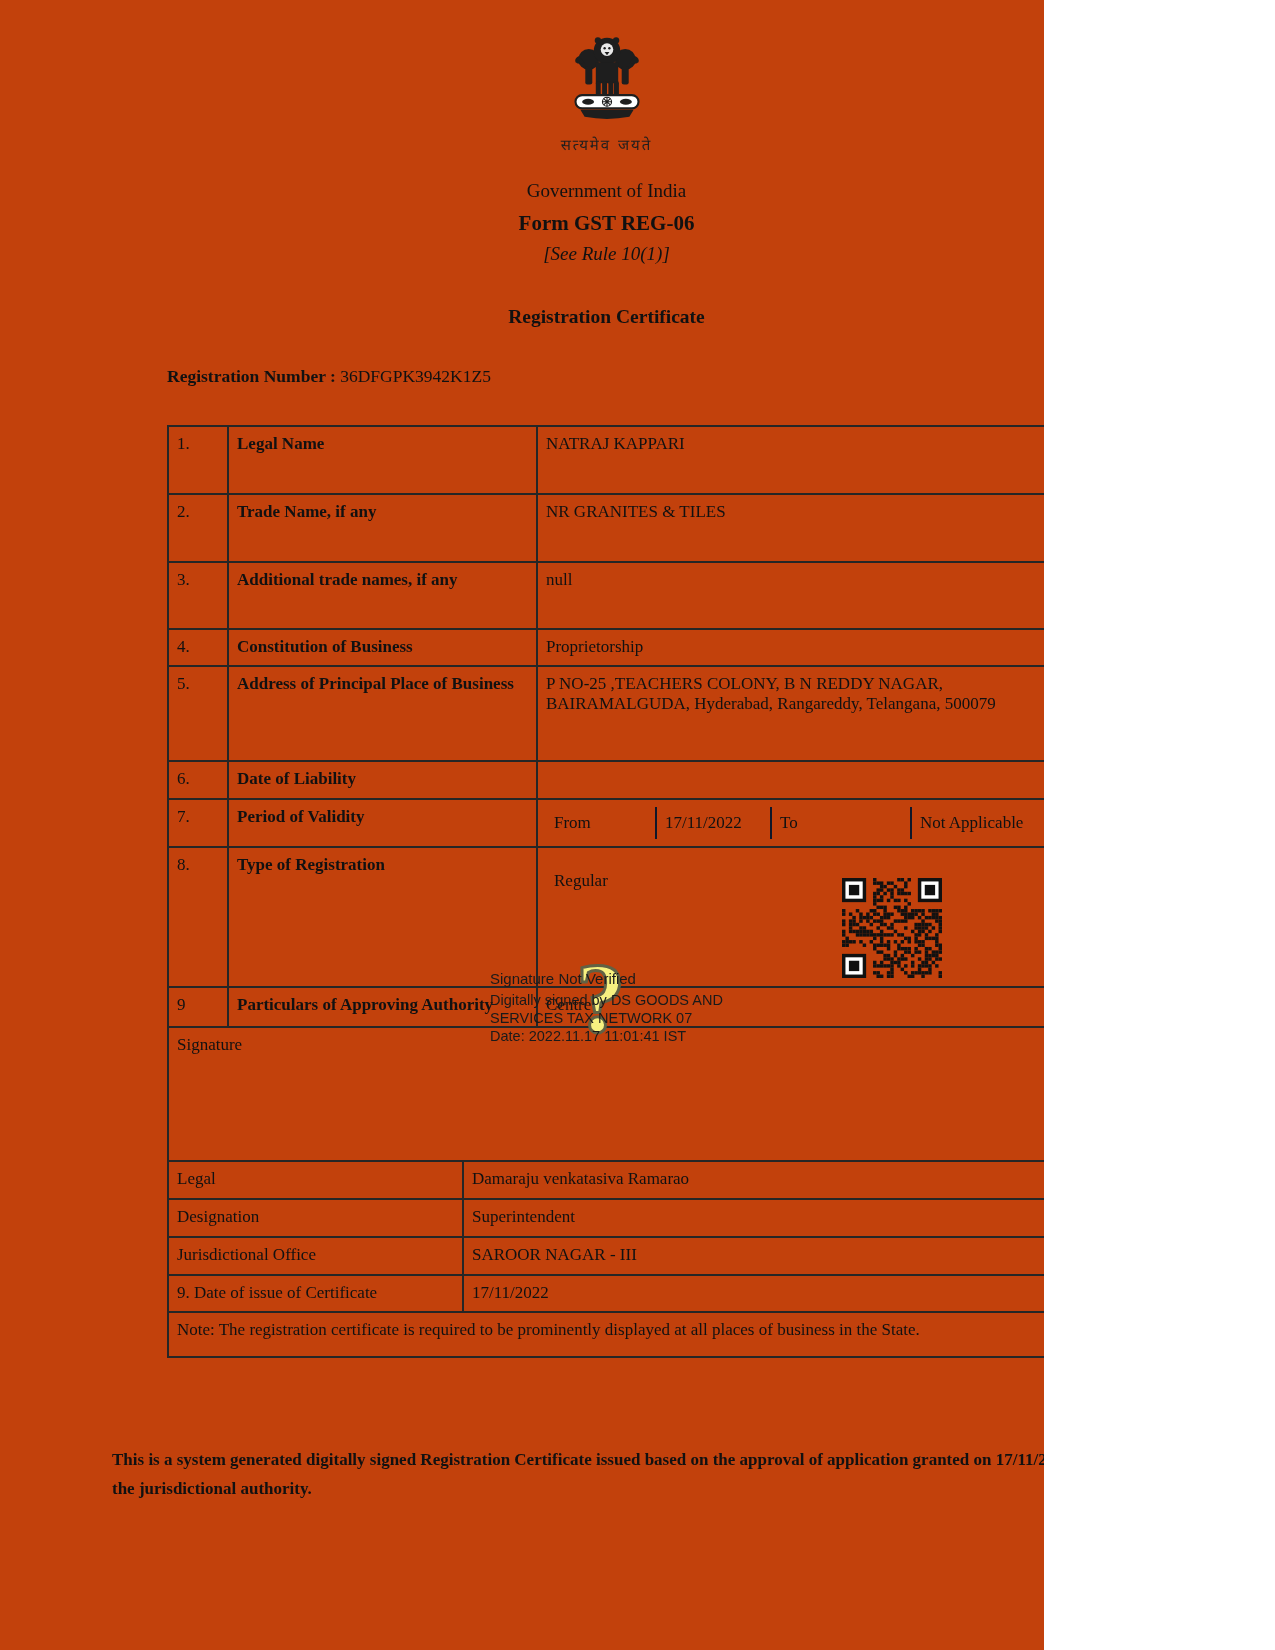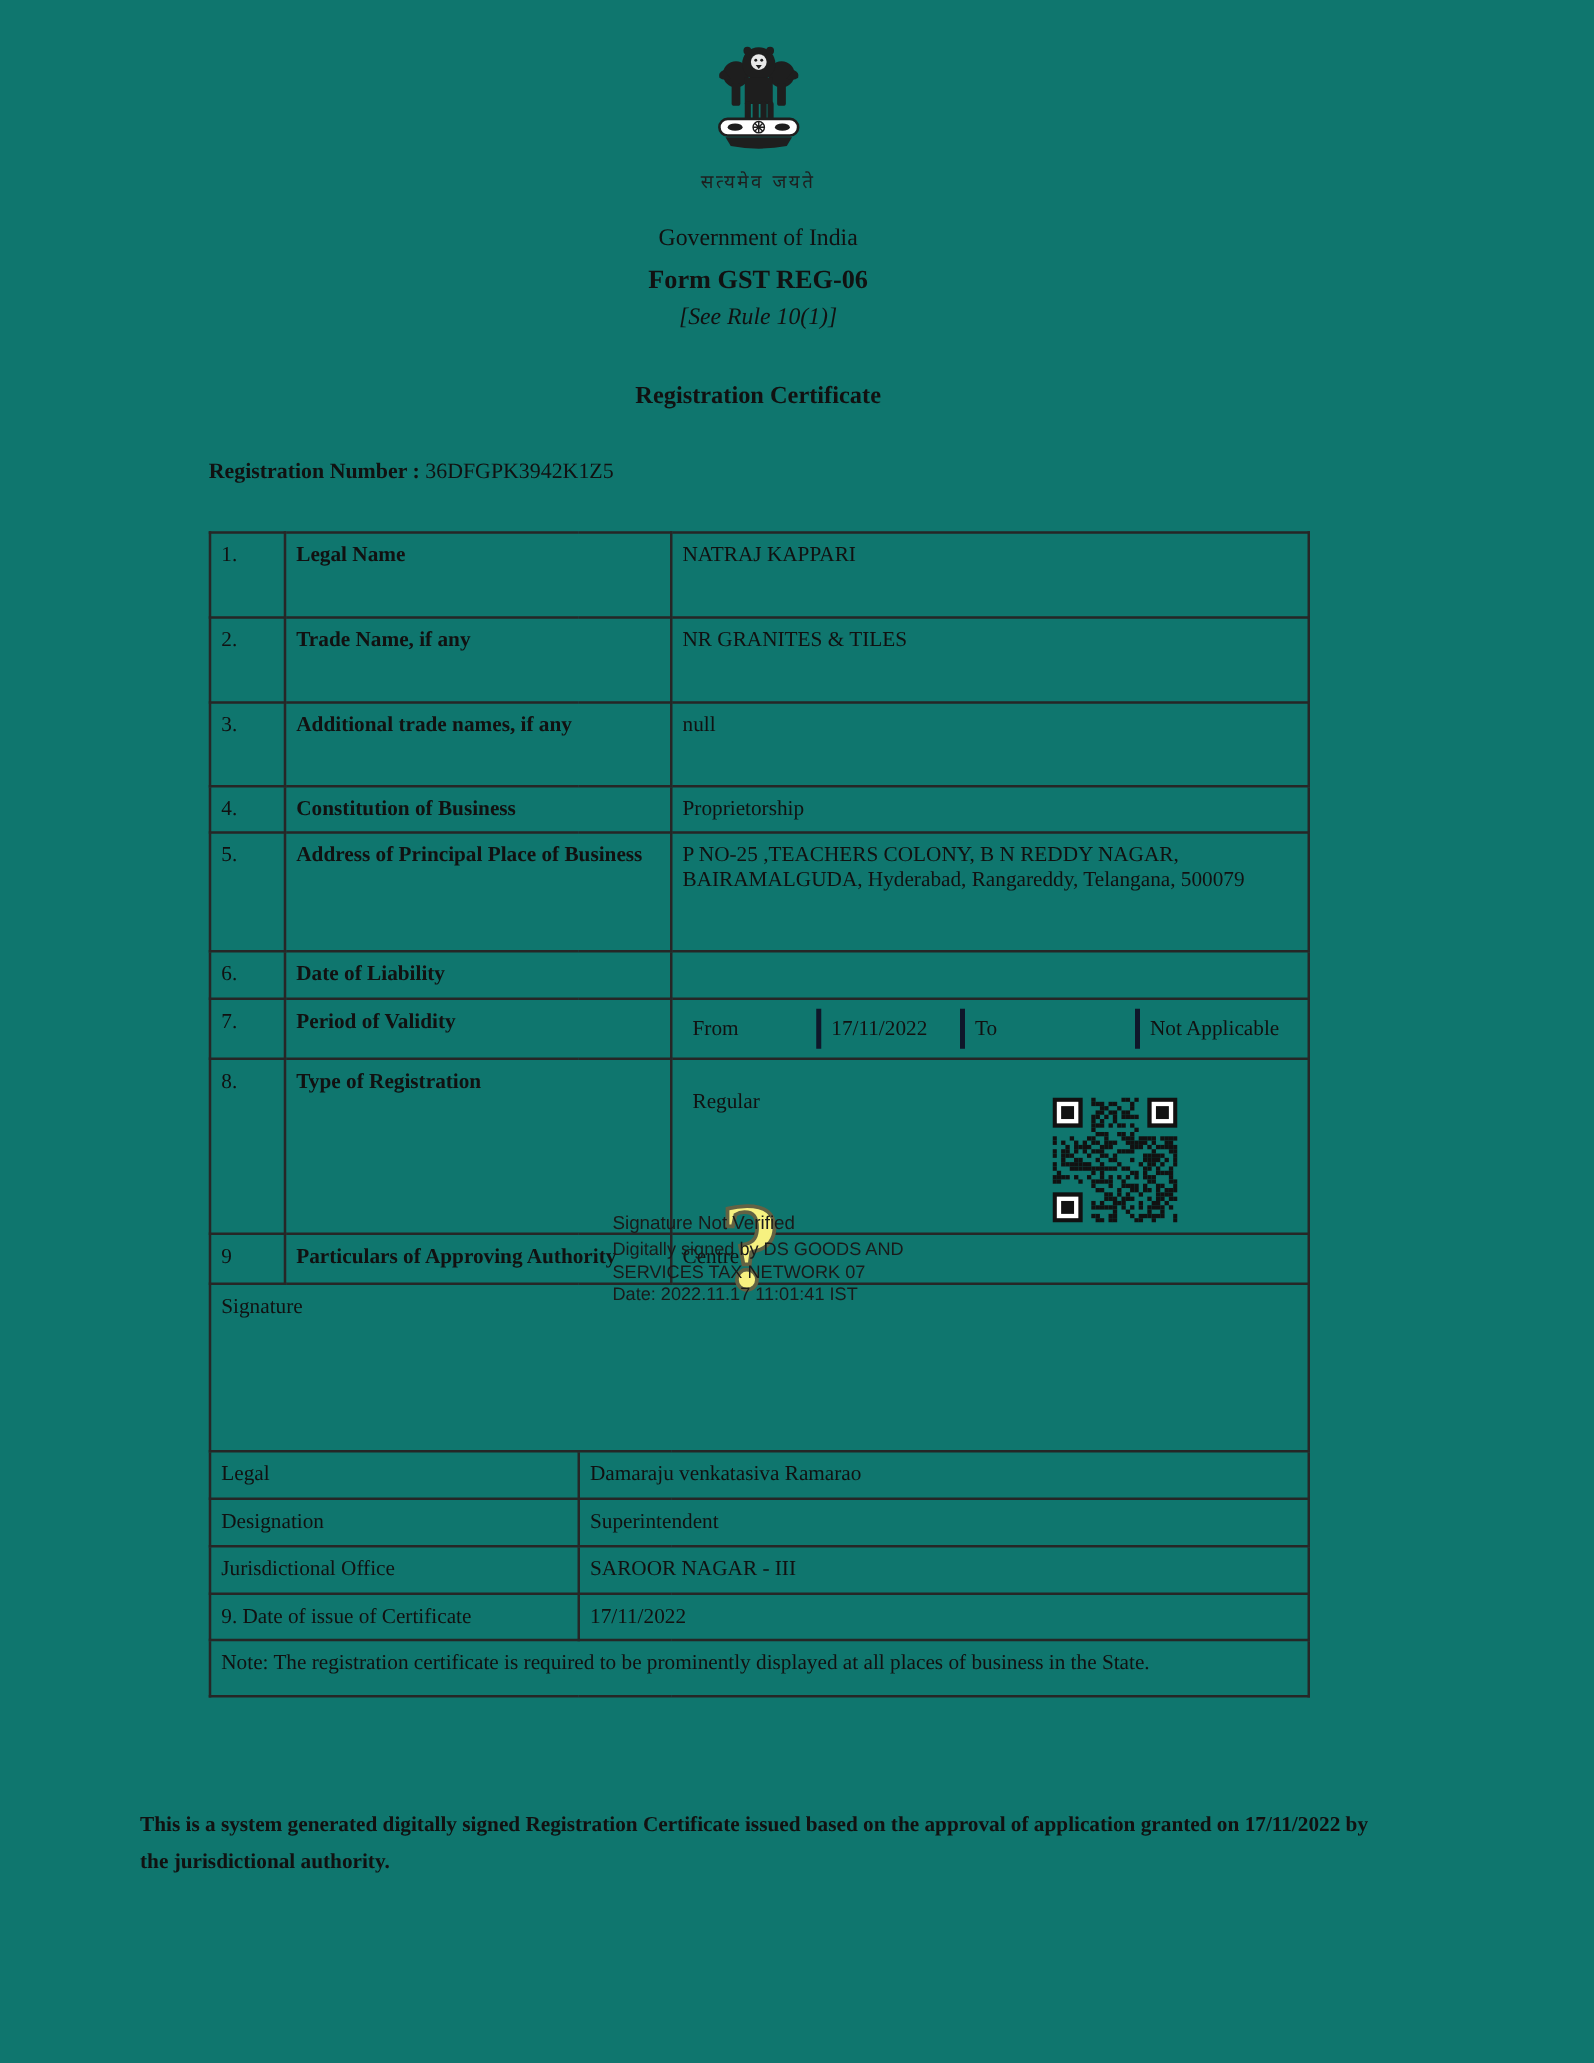--- a/index.html
+++ b/index.html
@@ -1,19 +1,19 @@
 <!DOCTYPE html>
 <html><head>
 <meta charset="utf-8">
 <style>
   html,body{margin:0;padding:0;background:#ffffff;}
   .page{
     position:relative;
-    width:1275px;height:1650px;
-    background:#0f766e;
+    width:1044px;height:1650px;
+    background:#c2410c;
     font-family:"Liberation Serif","DejaVu Serif",serif;
     color:#111;
     overflow:hidden;
   }
   
   .header{
     position:absolute;left:167px;top:26px;width:879px;
     text-align:center;
   }
   .emblem{display:block;margin:0 auto;}
@@ -50,21 +50,21 @@
   tr.rh37 td{height:37px;}
   tr.rh38 td{height:38px;}
   tr.rh95 td{height:95px;}
   tr.rh140 td{height:140px;}
   tr.rh40 td{height:40px;}
   tr.rh134 td{height:134px;}
   tr.rh45 td{height:45px;}
   
   td.pv-cell{padding:0;}
   .pv-grid{display:grid;grid-template-columns:111px 115px 140px 1fr;height:100%;}
-  .pv-grid > div{border-right:4px solid #0f172a;padding:6px 8px;}
+  .pv-grid > div{border-right:2px solid #0f172a;padding:6px 8px;}
   .pv-grid > div.last{border-right:none;}
   
   td.qr-holder{position:relative;padding:0;}
   .reg-type{padding:16px 8px 0 8px;}
   .qr{position:absolute;left:304px;top:30px;width:100px;height:100px;}
   .qr svg{width:100%;height:100%;display:block;}
   
   .sig-qmark{
     position:absolute;left:576px;top:948px;z-index:2;
     font-family:"Liberation Serif",serif;font-weight:bold;

